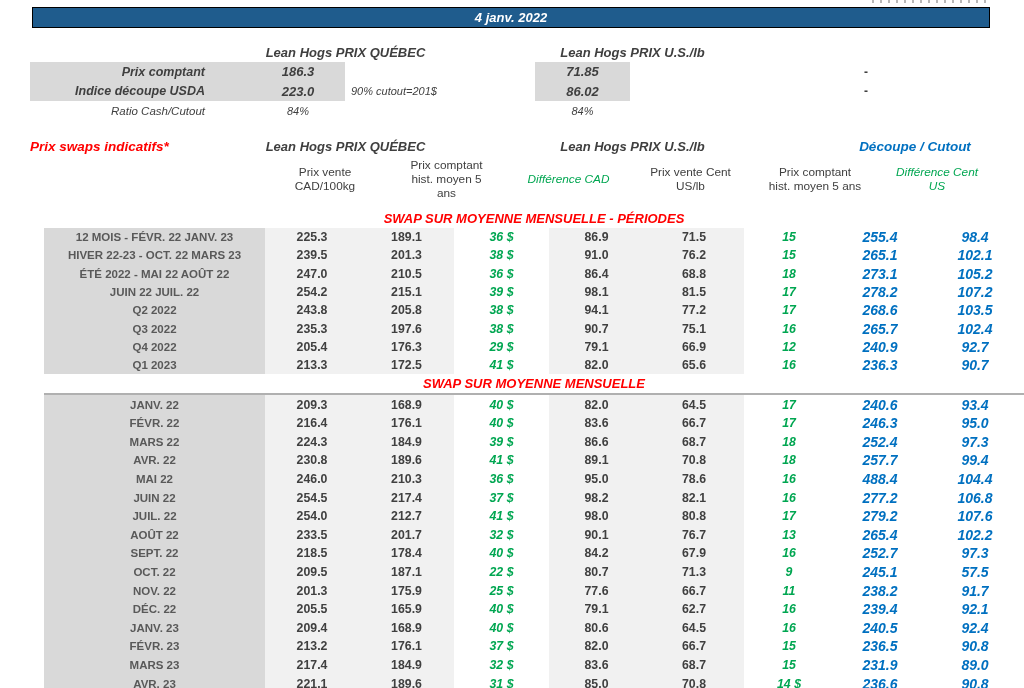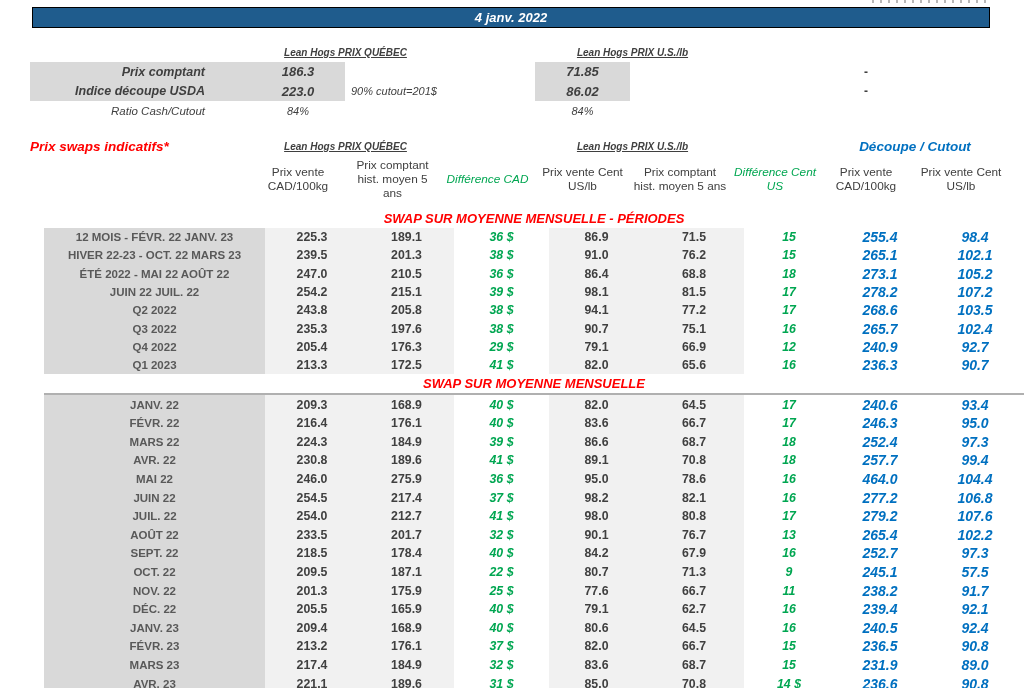--- a/index.html
+++ b/index.html
@@ -14,39 +14,39 @@
   .edge-artifact{position:absolute;left:872px;top:0;width:118px;height:3px;
     background:repeating-linear-gradient(90deg,#9a9a9a 0 2px,transparent 2px 8px);opacity:.7;}
 
   
   .grid-row{display:grid;grid-template-columns:221px 94px 95px 95px 95px 100px 90px 92px 98px;}
   .cell{display:flex;align-items:center;justify-content:center;overflow:hidden;white-space:nowrap;}
 
   
   .top-section{position:absolute;left:30px;top:42px;width:980px;}
   .top-title-row{height:20px;}
-  .top-title{font-weight:700;font-style:italic;font-size:10px;color:#3f3f3f;text-decoration:underline;}
+  .top-title{font-weight:700;font-style:italic;font-size:13px;color:#3f3f3f;}
   .span-qc{grid-column:2/4;}
   .span-us{grid-column:5/7;}
   .span-cut{grid-column:8/10;}
   .top-row{height:19.5px;}
   .top-label{justify-content:flex-end;padding-right:46px;font-weight:700;font-style:italic;font-size:12.5px;color:#3f3f3f;}
   .bg-gray{background:#d9d9d9;}
   .top-val{font-weight:700;font-style:italic;font-size:13px;color:#3f3f3f;}
   .note{grid-column:3/5;justify-content:flex-start;padding-left:6px;font-style:italic;font-size:11px;color:#3f3f3f;}
   .ratio-label{justify-content:flex-end;padding-right:46px;font-style:italic;font-size:11.5px;color:#3f3f3f;}
   .ratio-val{font-style:italic;font-size:11px;color:#3f3f3f;}
   .dash-cell{font-weight:700;font-size:12px;color:#404040;}
 
   
   .swaps-header{position:absolute;left:30px;top:136px;width:980px;}
   .swaps-title-row{height:20px;}
   .swaps-main-title{justify-content:flex-start;padding-left:0;font-weight:700;font-style:italic;font-size:13.5px;color:#ff0000;grid-column:1/2;}
   .cut-title{font-weight:700;font-style:italic;font-size:13.5px;color:#0070c0;}
-  .colhead-row{height:48px;}
+  .colhead-row{height:48px;gap:27px;}
   .colhead{font-size:11.8px;color:#404040;text-align:center;line-height:1.18;white-space:normal;padding:0 3px;}
   .colhead.green{color:#00a651;font-style:italic;}
 
   
   .sections{position:absolute;left:30px;top:208px;width:980px;margin-left:14px;}
   .section-title{height:20px;display:flex;align-items:center;justify-content:center;
     color:#ff0000;font-weight:700;font-style:italic;font-size:13px;}
   .section-title.underlined{height:19px;border-bottom:2px solid #b0b0b0;}
   .s0 .trow{height:18.3px;}
   .s1 .trow{height:18.6px;}
@@ -263,26 +263,26 @@
           <div class="cell diff">41 $</div>
           <div class="cell num">89.1</div>
           <div class="cell num">70.8</div>
           <div class="cell diff">18</div>
           <div class="cell blue">257.7</div>
           <div class="cell blue">99.4</div>
         </div>
         <div class="grid-row trow">
           <div class="cell lab">MAI 22</div>
           <div class="cell num">246.0</div>
-          <div class="cell num">275.9</div>
+          <div class="cell num">210.3</div>
           <div class="cell diff">36 $</div>
           <div class="cell num">95.0</div>
           <div class="cell num">78.6</div>
           <div class="cell diff">16</div>
-          <div class="cell blue">464.0</div>
+          <div class="cell blue">488.4</div>
           <div class="cell blue">104.4</div>
         </div>
         <div class="grid-row trow">
           <div class="cell lab">JUIN 22</div>
           <div class="cell num">254.5</div>
           <div class="cell num">217.4</div>
           <div class="cell diff">37 $</div>
           <div class="cell num">98.2</div>
           <div class="cell num">82.1</div>
           <div class="cell diff">16</div>

